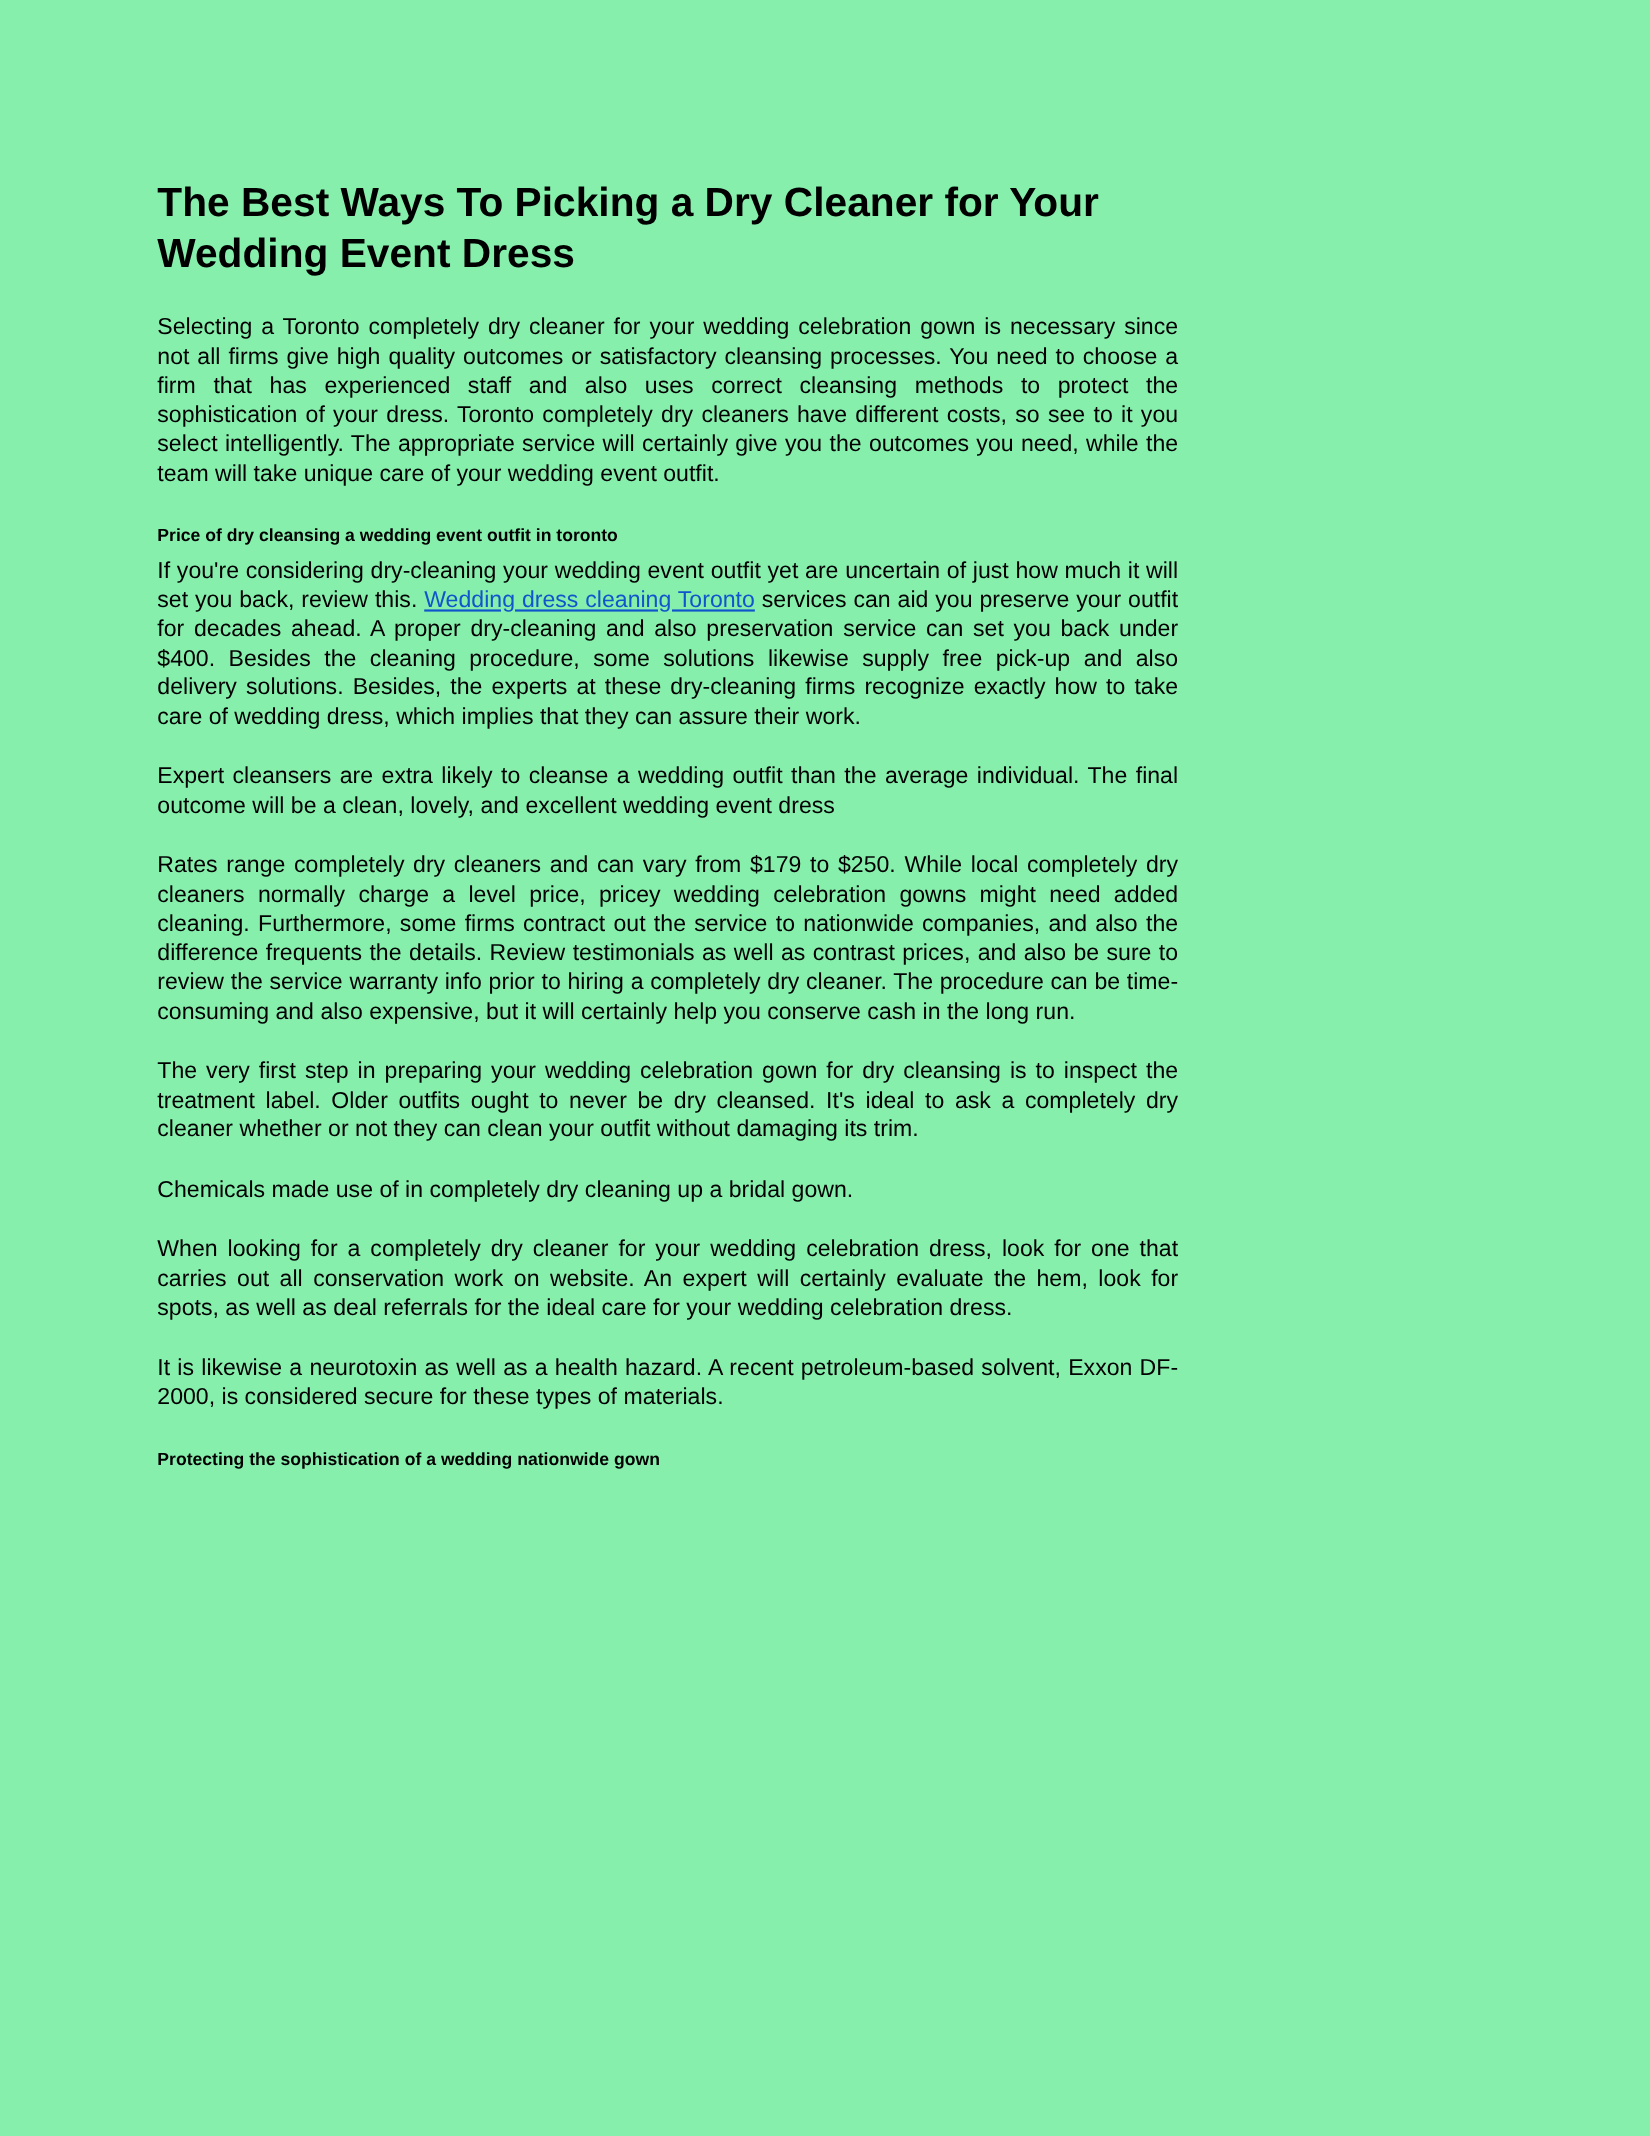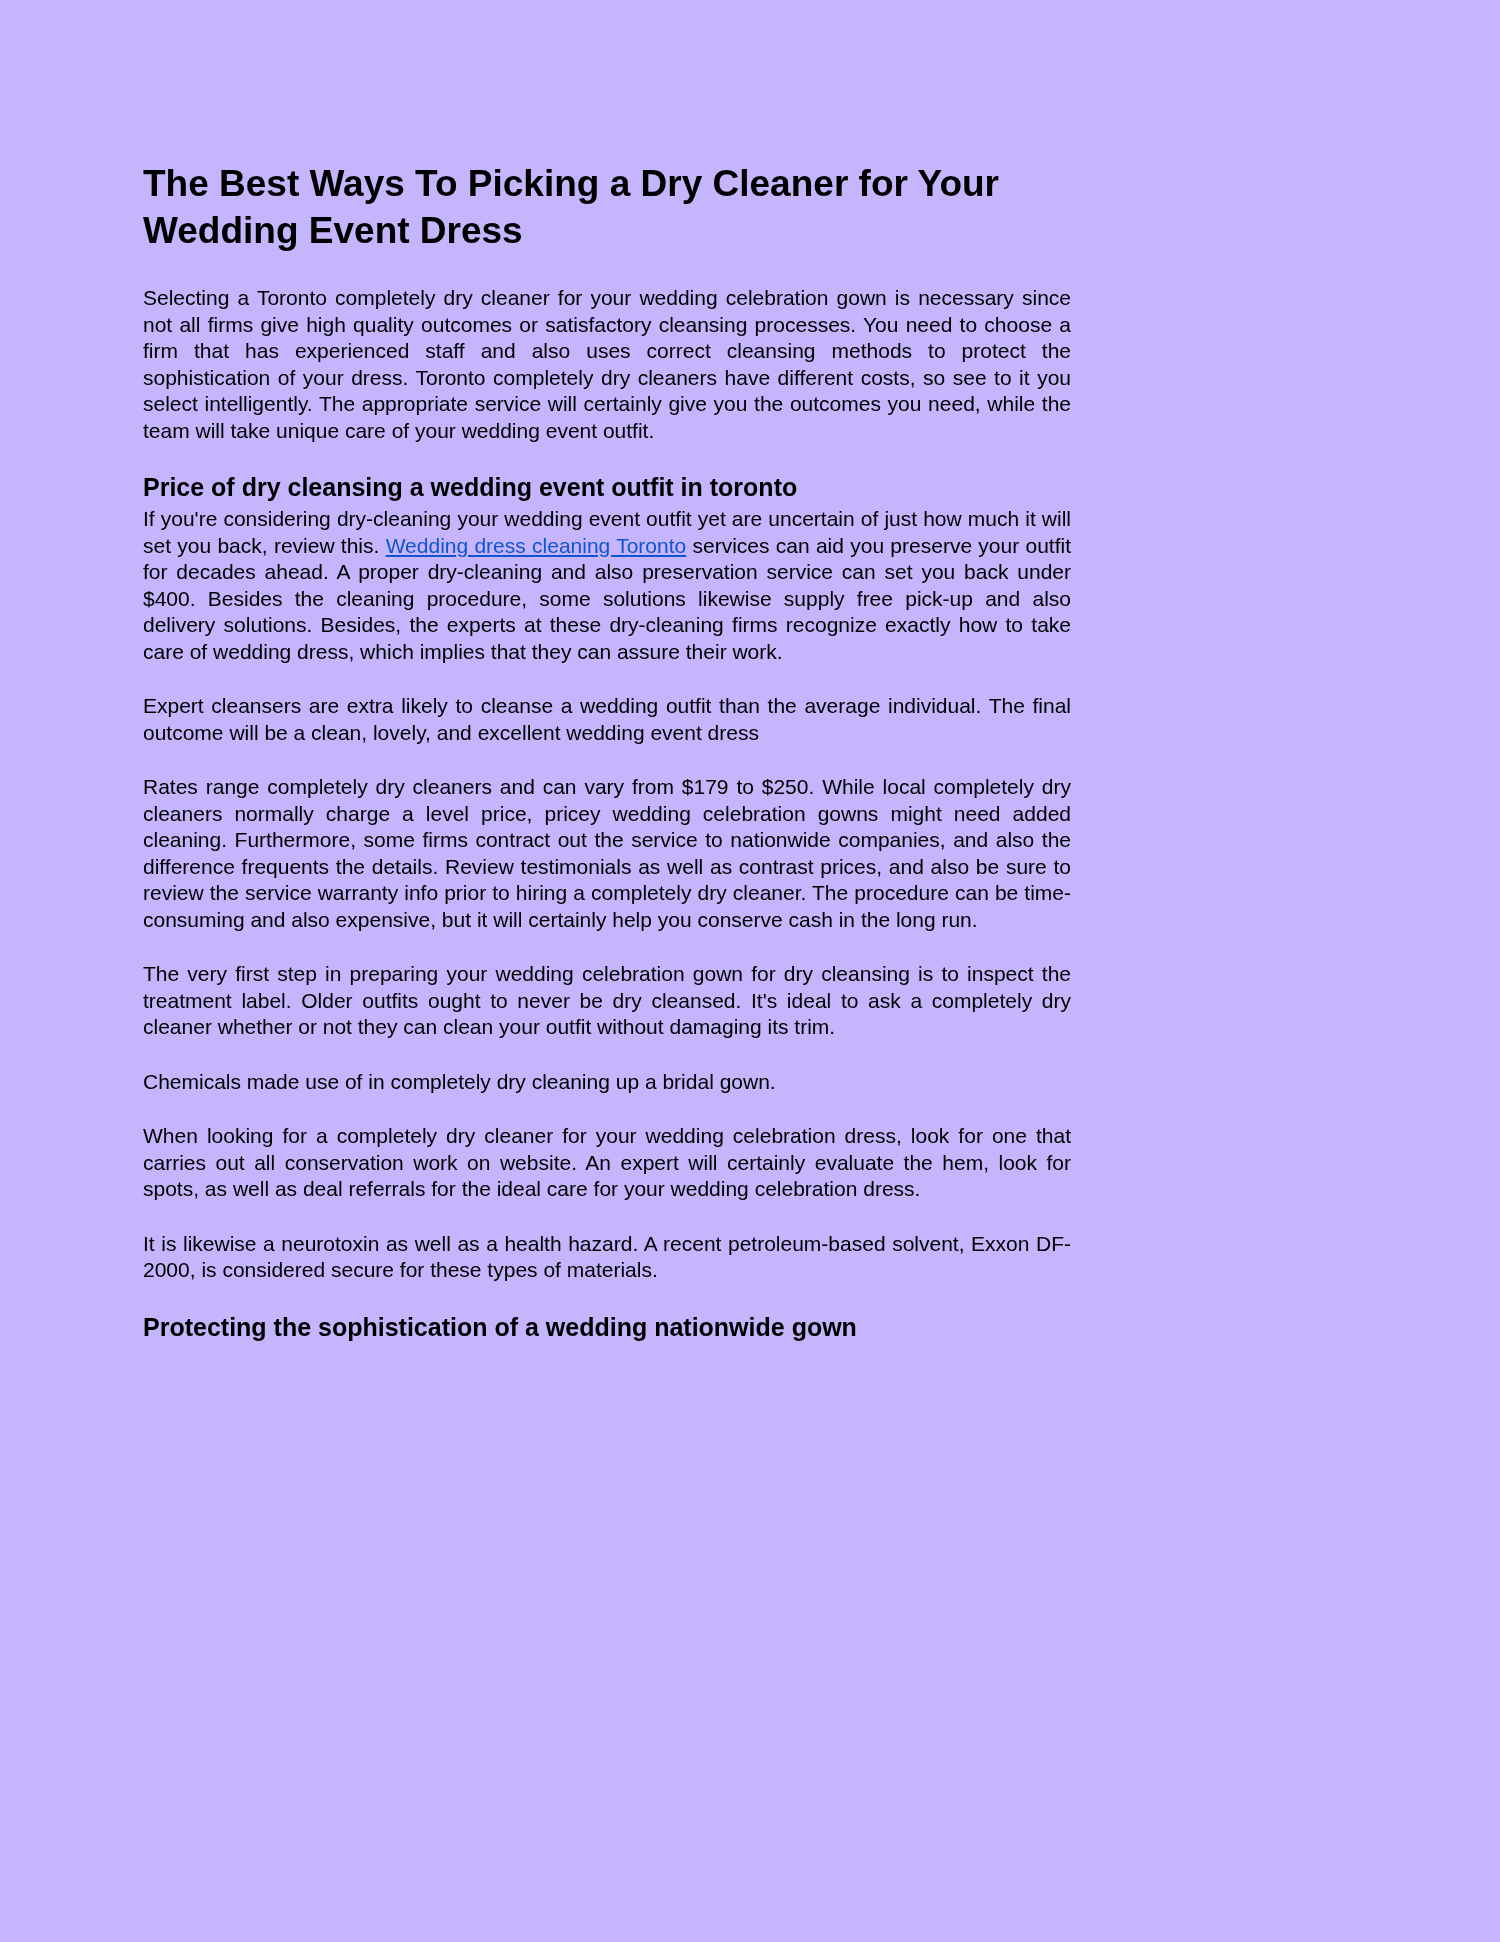--- a/index.html
+++ b/index.html
@@ -7,21 +7,21 @@
   body {
     width: 1500px;
     height: 1942px;
     font-family: "Liberation Sans", "DejaVu Sans", sans-serif;
     color: #000000;
     overflow: hidden;
   }
   .page {
     width: 1500px;
     height: 1942px;
-    background: #c4b5fd;
+    background: #86efac;
     position: relative;
   }
   .content {
     position: absolute;
     left: 143px;
     top: 160px;
     width: 928px;
   }
   h1.doc-title {
     font-size: 37px;
@@ -35,21 +35,21 @@
     font-size: 21px;
     line-height: 26.5px;
     text-align: justify;
     margin: 0 0 28px 0;
     color: #000000;
   }
   p.body-para.last {
     margin-bottom: 0;
   }
   h2.section-heading {
-    font-size: 25px;
+    font-size: 16px;
     line-height: 31px;
     font-weight: bold;
     color: #000000;
     margin: 0 0 3px 0;
     text-align: left;
   }
   a.doc-link {
     color: #1155cc;
     text-decoration: underline;
     cursor: pointer;

